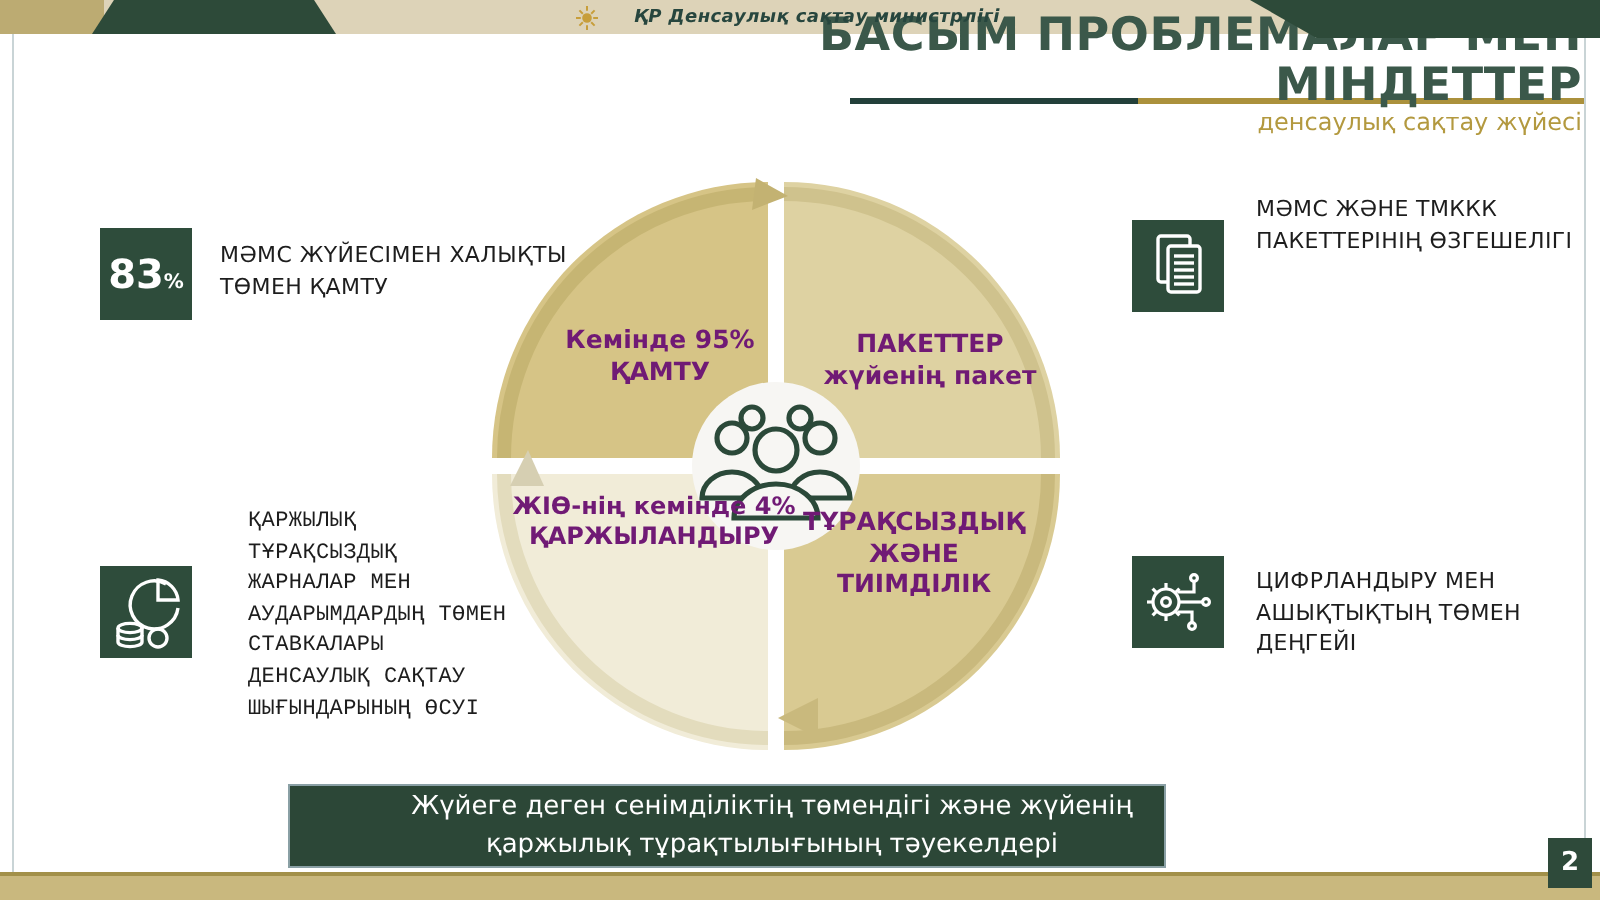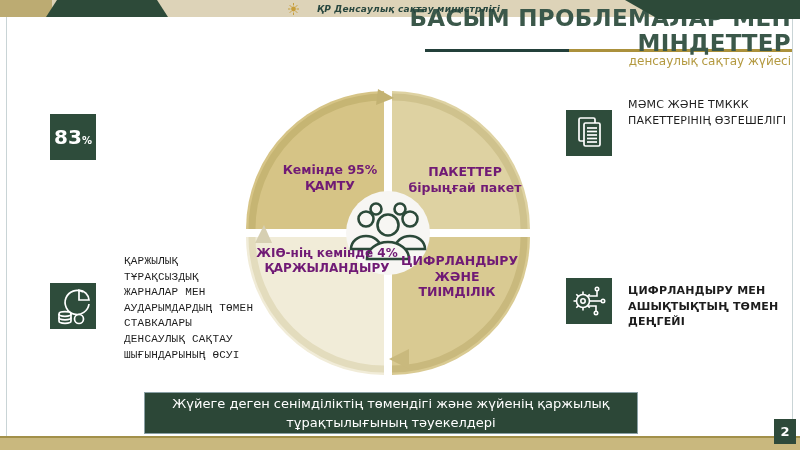--- a/index.html
+++ b/index.html
@@ -34,31 +34,31 @@
   .stat-badge{left:50px;top:114px;color:#fff;}
   .stat-value{font-size:20px;font-weight:bold;}
   .stat-unit{font-size:10px;font-weight:bold;}
   .stat-label{left:110px;top:120px;width:180px;}
   .finance-tile{left:50px;top:283px;}
   .finance-label{left:124px;top:254px;width:190px;white-space:pre-line;font-family:Liberation Mono, monospace;}
   
   .doc-tile{left:566px;top:110px;}
   .doc-label{left:628px;top:97px;width:168px;}
   .gear-tile{left:566px;top:278px;}
-  .gear-label{left:628px;top:283px;width:168px;font-weight:bold;}
+  .gear-label{left:628px;top:283px;width:168px;}
   
   .diagram{position:absolute;left:243px;top:88px;width:290px;height:290px;}
   .quad-label{position:absolute;text-align:center;font-weight:bold;color:#701a75;line-height:1.25;}
   .quad-tl{left:34px;top:74px;width:106px;font-size:12.5px;}
   .quad-tr{left:164px;top:76px;width:116px;font-size:12.5px;}
   .quad-bl{left:8px;top:158px;width:152px;font-size:12px;}
   .quad-br{left:158px;top:165px;width:112px;font-size:12.5px;}
   
-  .banner{position:absolute;left:145px;top:393px;width:492px;height:40px;background:#2c4737;
-    box-shadow:0 0 0 1px #8aa0a5;display:flex;align-items:center;justify-content:center;}
+  .banner{position:absolute;left:145px;top:393px;width:392px;height:40px;background:#2c4737;
+    box-shadow:0 0 0 1px #8aa0a5;display:flex;align-items:center;justify-content:center;padding-left:45px;}
   .banner-text{color:#fff;font-size:13px;text-align:center;line-height:1.5;width:460px;}
   .bottom-bar{position:absolute;left:0;top:436px;width:800px;height:14px;background:#c9b87e;
     border-top:2px solid #a29049;box-sizing:border-box;z-index:2;}
   .page-badge{position:absolute;left:774px;top:419px;width:22px;height:25px;background:#2e4a3a;
     color:#fff;font-size:13px;font-weight:bold;display:flex;align-items:center;justify-content:center;z-index:3;}
 </style>
 </head>
 <body>
 
 <div id="slide">
@@ -92,20 +92,21 @@
   <div class="rule-dark"></div>
   <div class="rule-gold"></div>
   <div class="subtitle">денсаулық сақтау жүйесі</div>
 
   <div class="frame-left"></div>
   <div class="frame-right"></div>
 
   <div class="tile stat-badge">
     <span><span class="stat-value">83</span><span class="stat-unit">%</span></span>
   </div>
+  <div class="side-label stat-label">МӘМС ЖҮЙЕСІМЕН ХАЛЫҚТЫ ТӨМЕН ҚАМТУ</div>
 
   <div class="tile finance-tile">
     <svg width="46" height="46" viewBox="0 0 46 46">
       <g stroke="#fff" stroke-width="1.7" fill="none">
         <path d="M33 9 A 12 12 0 1 0 39 21"></path>
         <path d="M29 7 L29 17 L39 17 A 11 11 0 0 0 29 7 Z"></path>
         <ellipse cx="15" cy="31" rx="6" ry="2.3"></ellipse>
         <path d="M9 31 v3.5 c0 1.3 2.7 2.3 6 2.3 s6 -1 6 -2.3 V31"></path>
         <path d="M9 34.5 v3.5 c0 1.3 2.7 2.3 6 2.3 s6 -1 6 -2.3 V34.5"></path>
         <circle cx="29" cy="36" r="4.5"></circle>
@@ -143,23 +144,23 @@
         <circle cx="157" cy="121" r="5.5"></circle>
         <circle cx="123" cy="131" r="7.5"></circle>
         <circle cx="167" cy="131" r="7.5"></circle>
         <path d="M108 161 a15 13 0 0 1 30 0 z"></path>
         <path d="M152 161 a15 13 0 0 1 30 0 z"></path>
         <circle cx="145" cy="137" r="10.5"></circle>
         <path d="M124 171 a21 17 0 0 1 42 0 z"></path>
       </g>
     </svg>
     <div class="quad-label quad-tl">Кемінде 95% ҚАМТУ</div>
-    <div class="quad-label quad-tr">ПАКЕТТЕР бірыңғай пакет</div>
+    <div class="quad-label quad-tr">ПАКЕТТЕР жүйенің пакет</div>
     <div class="quad-label quad-bl">ЖІӨ-нің кемінде 4% ҚАРЖЫЛАНДЫРУ</div>
-    <div class="quad-label quad-br">ЦИФРЛАНДЫРУ ЖӘНЕ ТИІМДІЛІК</div>
+    <div class="quad-label quad-br">ТҰРАҚСЫЗДЫҚ ЖӘНЕ ТИІМДІЛІК</div>
   </div>
 
   <div class="tile doc-tile">
     <svg width="46" height="46" viewBox="0 0 46 46">
       <g stroke="#fff" stroke-width="1.7" fill="none">
         <rect x="13" y="8" width="16" height="23" rx="1.5"></rect>
         <rect x="18" y="13" width="16" height="23" rx="1.5" fill="#2e4c3b"></rect>
         <line x1="21" y1="18" x2="31" y2="18"></line>
         <line x1="21" y1="21.5" x2="31" y2="21.5"></line>
         <line x1="21" y1="25" x2="31" y2="25"></line>

